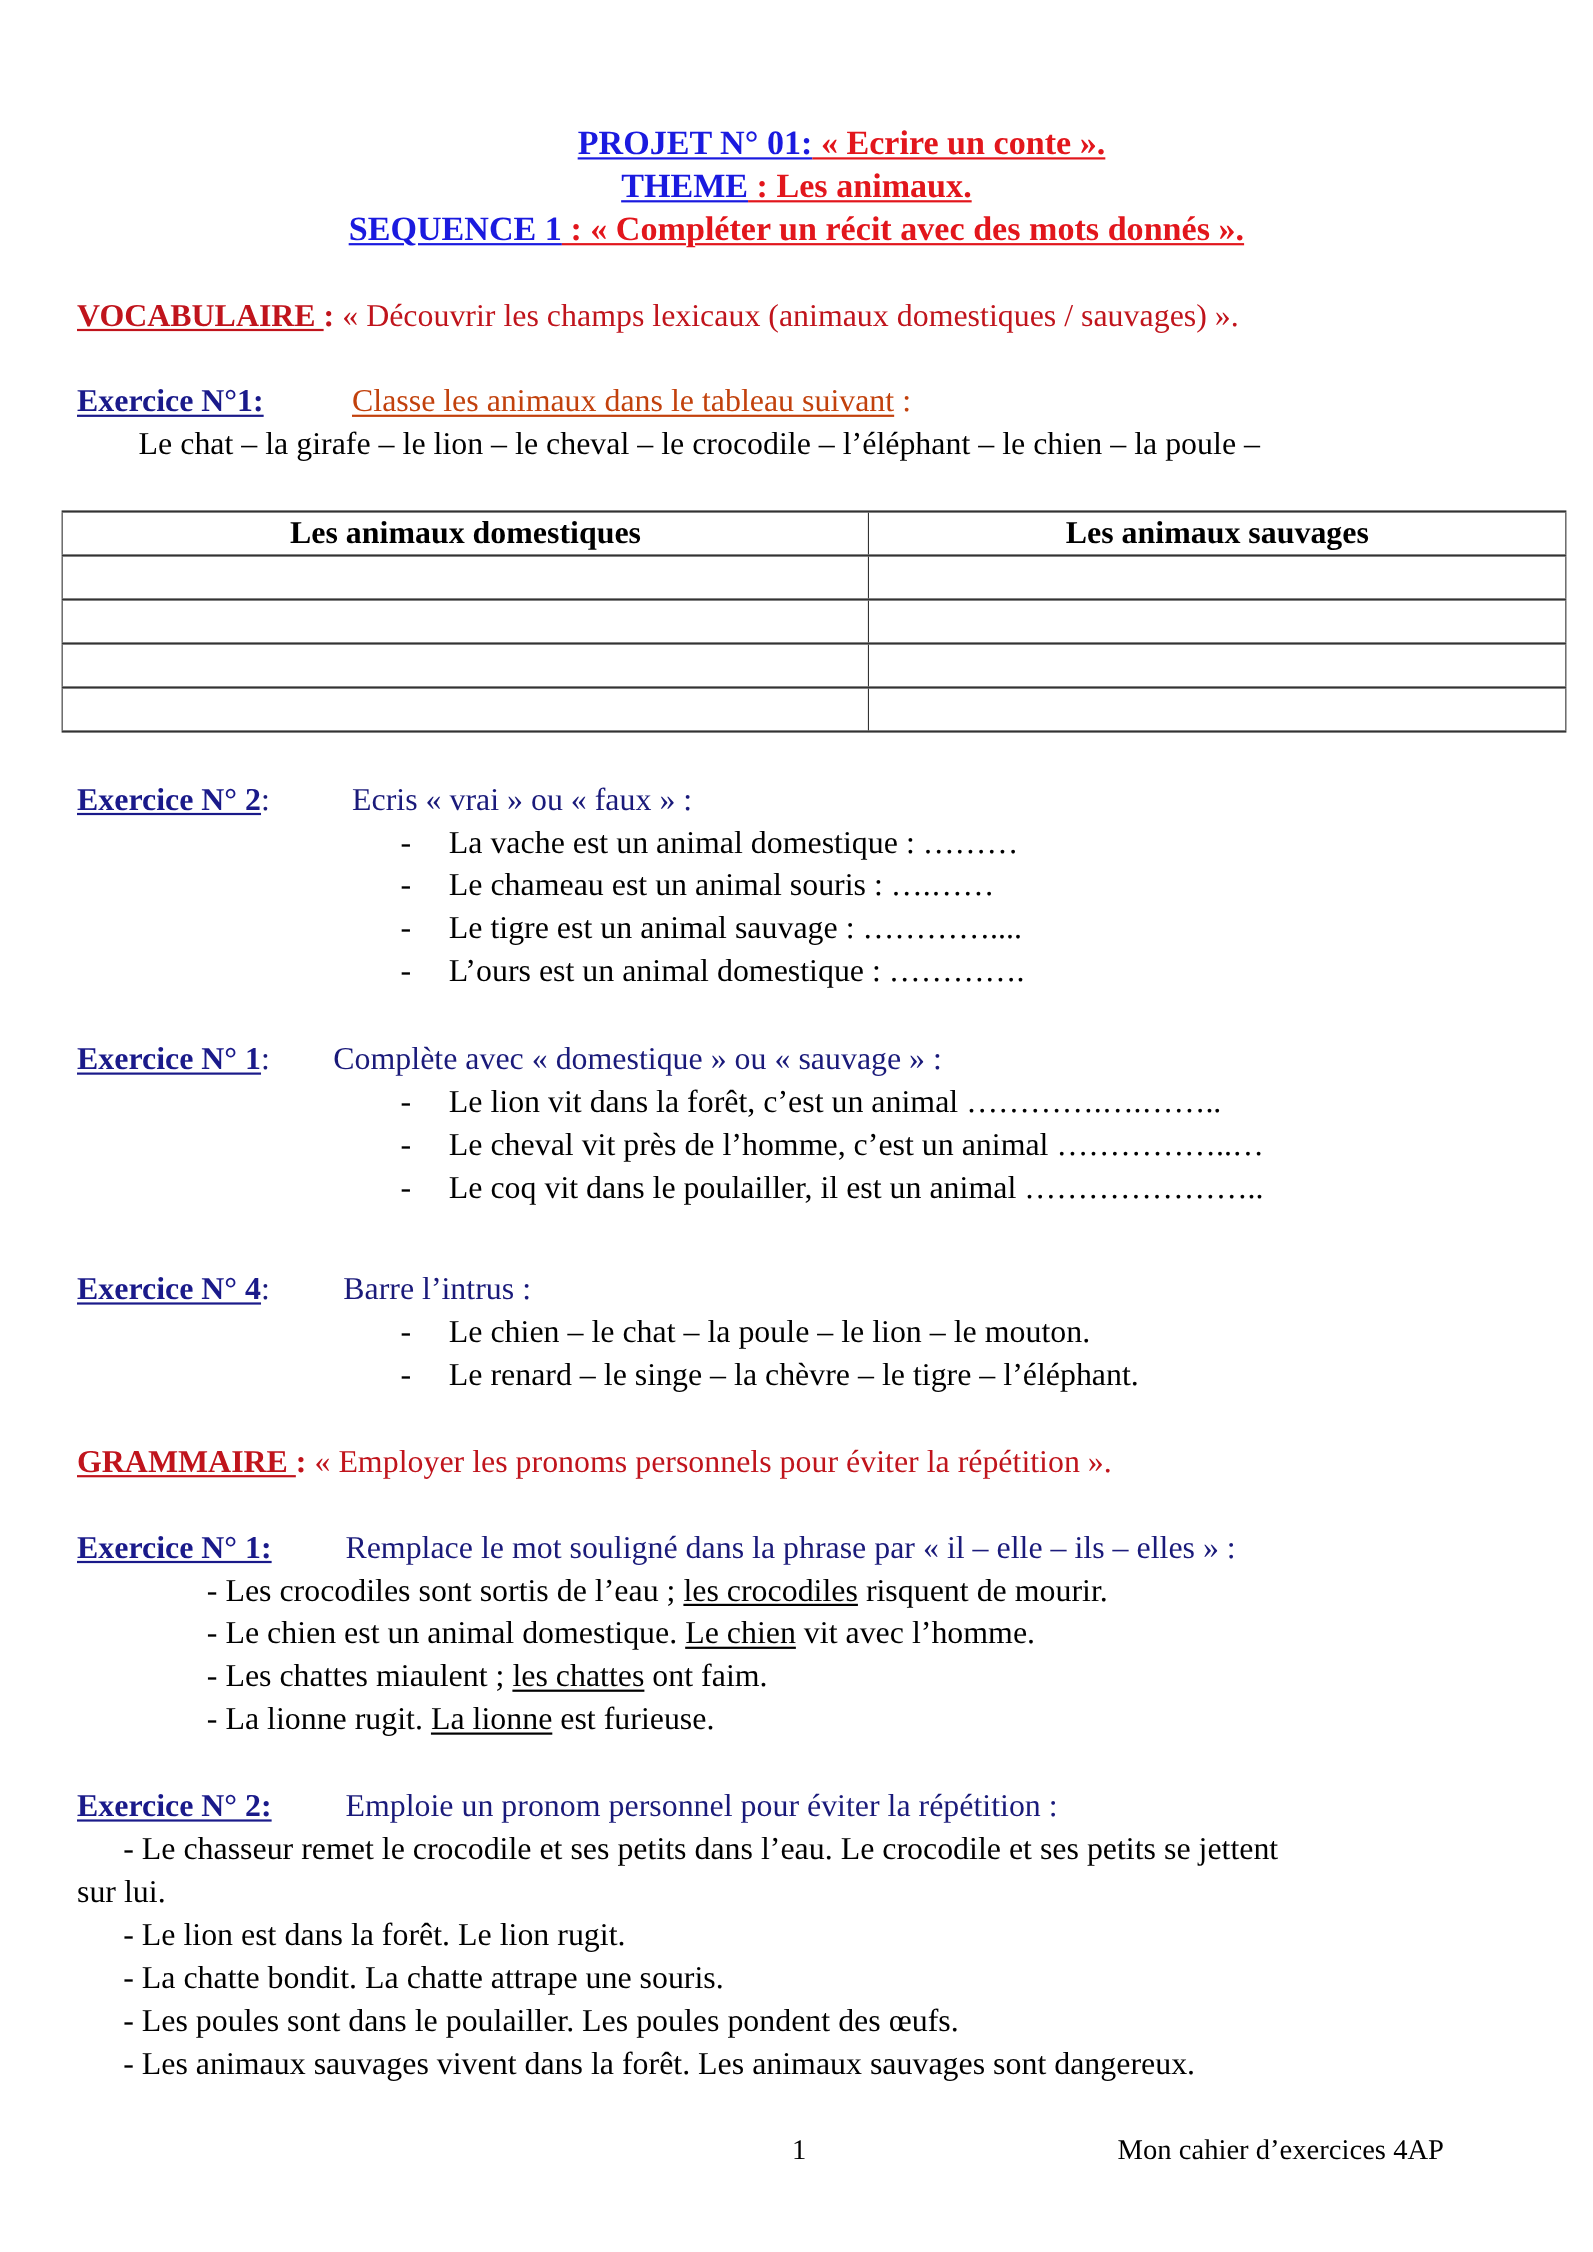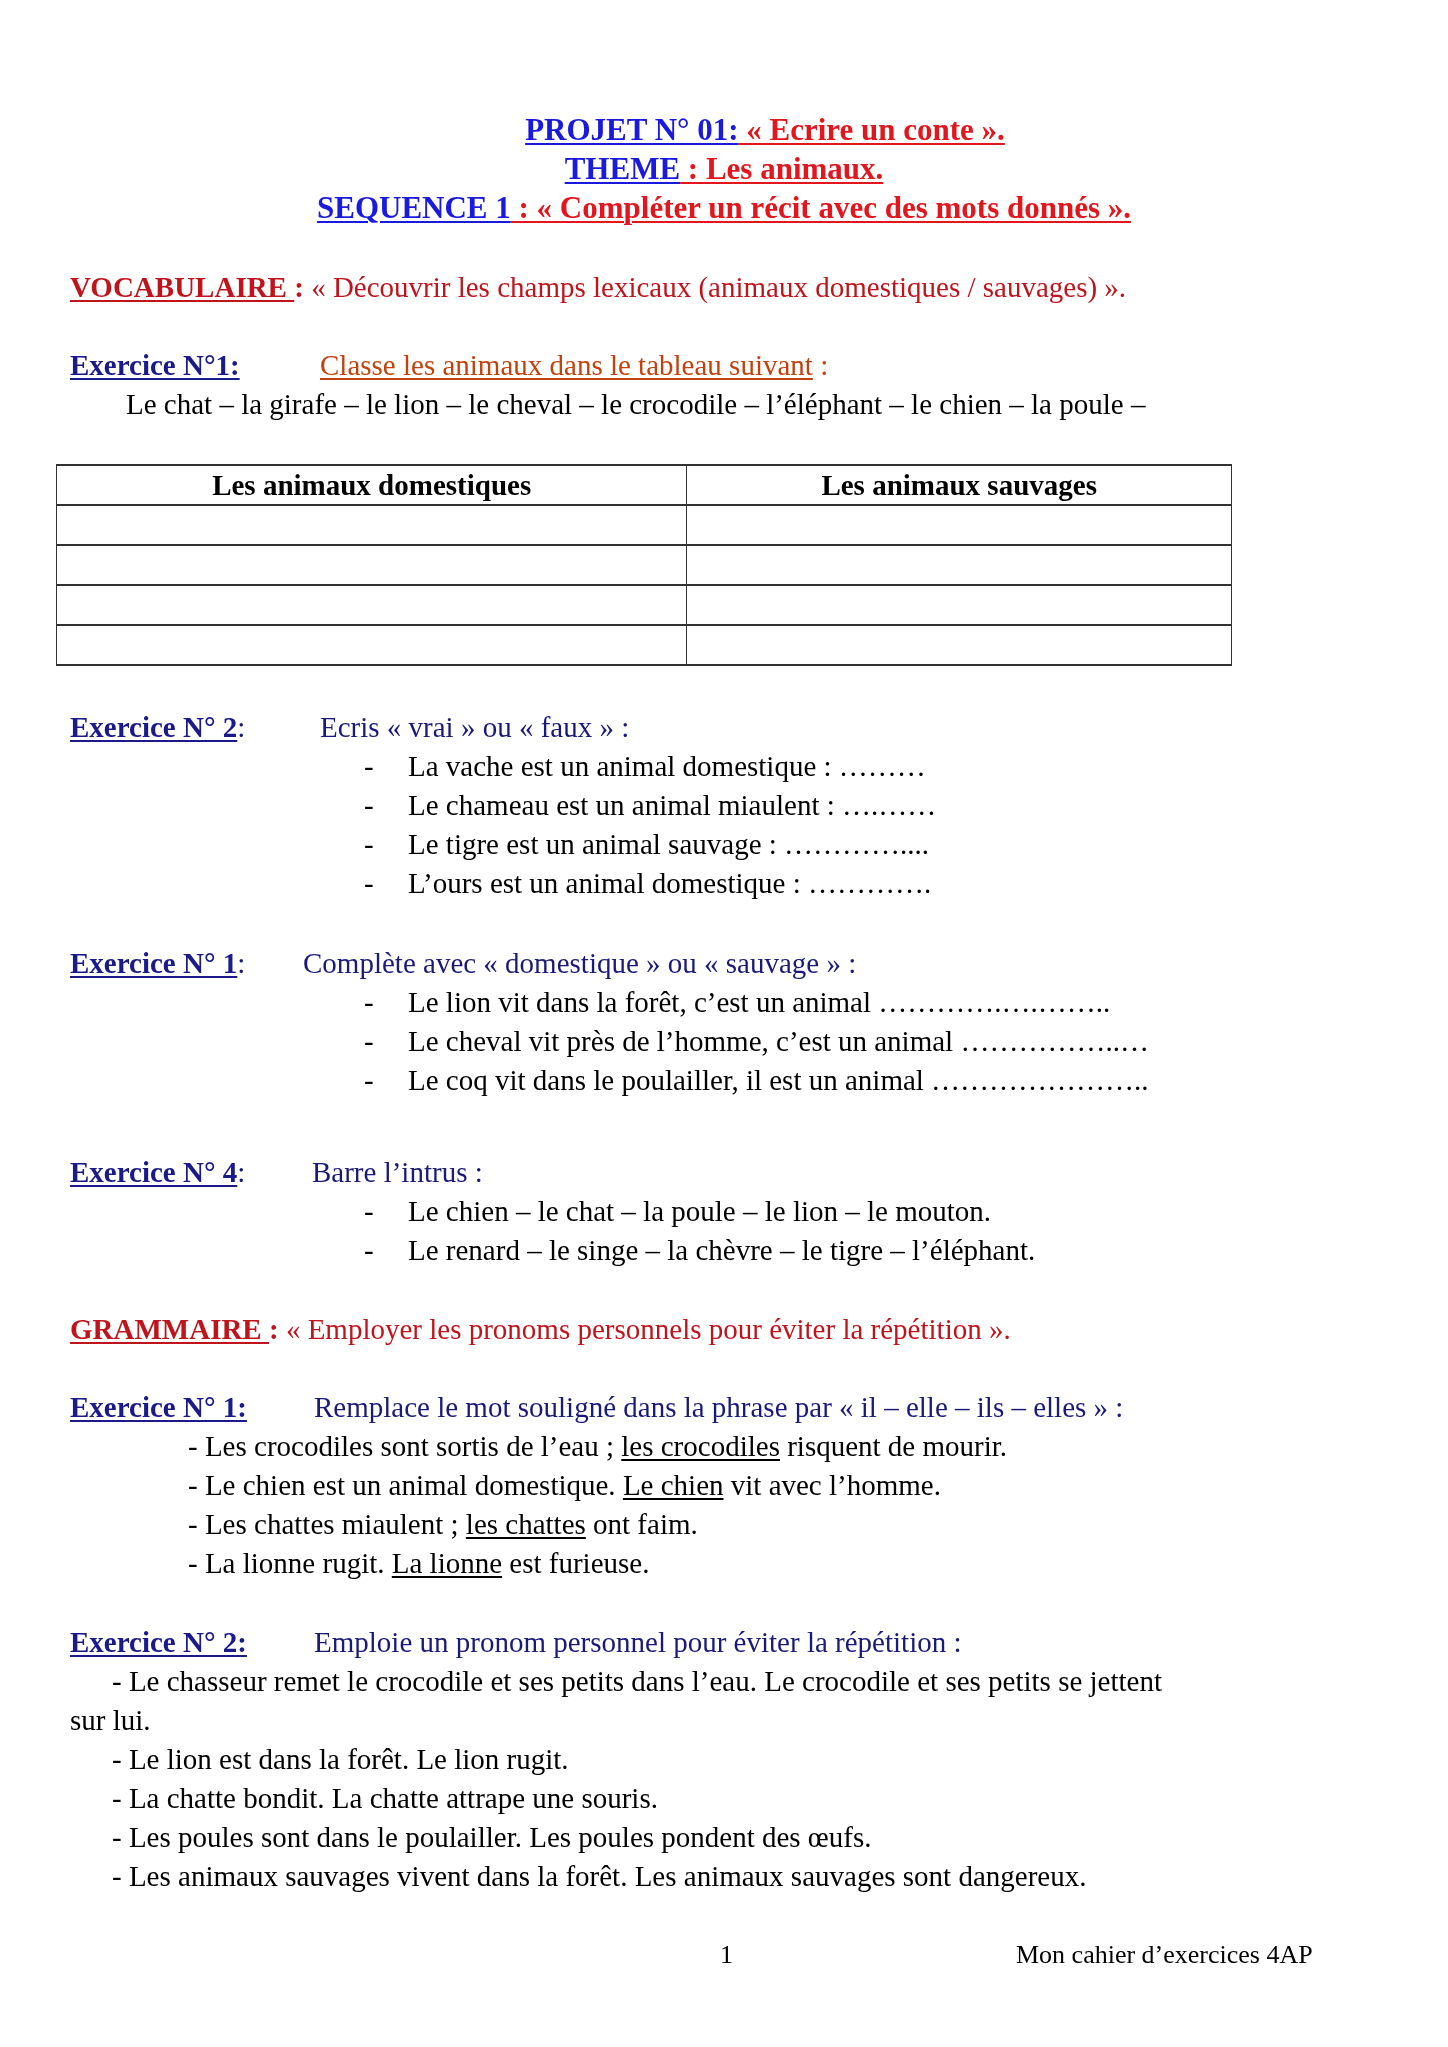--- a/index.html
+++ b/index.html
@@ -16,21 +16,21 @@
   .blue { color: #1a1adf; }
   .red { color: #e2161c; }
   .darkred { color: #c0141c; }
   .maroon { color: #c2410c; }
   .navy { color: #1a1a7a; }
   .u { text-decoration: underline; text-underline-offset: 3px; text-decoration-thickness: 2px; }
   .u-thin { text-decoration: underline; text-underline-offset: 3px; text-decoration-thickness: 1.5px; }
   .ex-label { font-weight: bold; font-size: 29px; color: #1a1a8a; }
   .line { position: absolute; font-size: 29px; line-height: 34px; white-space: nowrap; }
   table.classify {
-    position: absolute; left: 56px; top: 464px; width: 1176px;
+    position: absolute; left: 56px; top: 464px; width: 1368px;
     border-collapse: collapse;
   }
   table.classify th, table.classify td {
     border: 1.5px solid #333;
     height: 38px; padding: 0;
   }
   table.classify th {
     font-size: 29px; font-weight: bold; text-align: center;
     border-top: 2.5px solid #333; border-bottom: 2.5px solid #333;
   }
@@ -87,21 +87,21 @@
         <td></td>
       </tr>
   </tbody>
 </table>
 
 <div class="line" style="left:70px; top:710px;">
   <span class="ex-label u">Exercice N° 2</span><span class="navy">:</span>
 </div>
 <div class="line navy" style="left:320px; top:710px;">Ecris « vrai » ou « faux » :</div>
 <div class="line" style="left:364px; top:749px;"><span class="dash">-</span><span>La vache est un animal domestique : ………</span></div>
-<div class="line" style="left:364px; top:788px;"><span class="dash">-</span><span>Le chameau est un animal miaulent : ….……</span></div>
+<div class="line" style="left:364px; top:788px;"><span class="dash">-</span><span>Le chameau est un animal souris : ….……</span></div>
 <div class="line" style="left:364px; top:827px;"><span class="dash">-</span><span>Le tigre est un animal sauvage : …………....</span></div>
 <div class="line" style="left:364px; top:866px;"><span class="dash">-</span><span>L’ours est un animal domestique : ………….</span></div>
 
 <div class="line" style="left:70px; top:946px;">
   <span class="ex-label u">Exercice N° 1</span><span class="navy">:</span>
 </div>
 <div class="line navy" style="left:303px; top:946px;">Complète avec « domestique » ou « sauvage » :</div>
 <div class="line" style="left:364px; top:985px;"><span class="dash">-</span><span>Le lion vit dans la forêt, c’est un animal ………….….……..</span></div>
 <div class="line" style="left:364px; top:1024px;"><span class="dash">-</span><span>Le cheval vit près de l’homme, c’est un animal ……………..…</span></div>
 <div class="line" style="left:364px; top:1063px;"><span class="dash">-</span><span>Le coq vit dans le poulailler, il est un animal …………………..</span></div>

